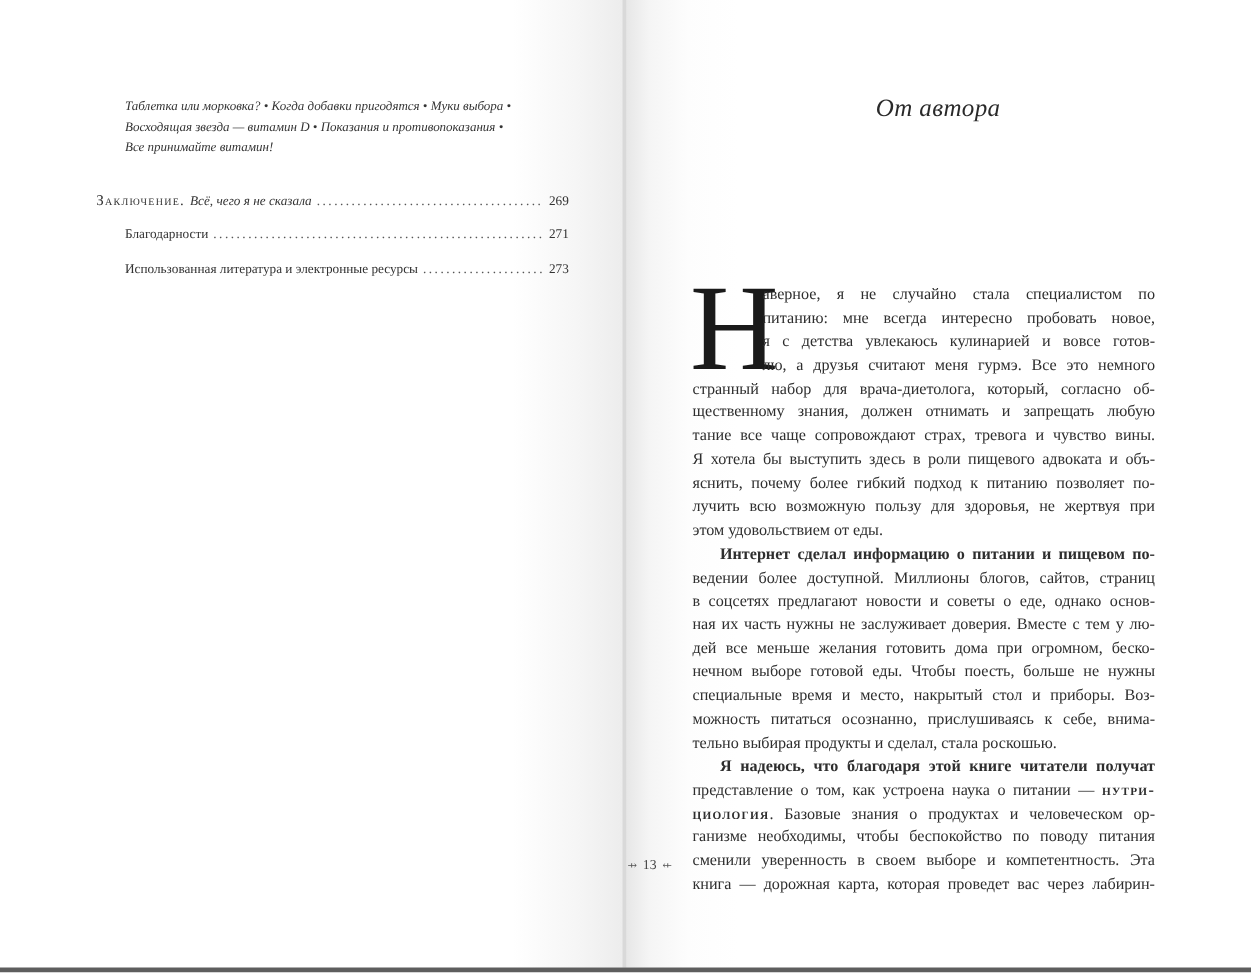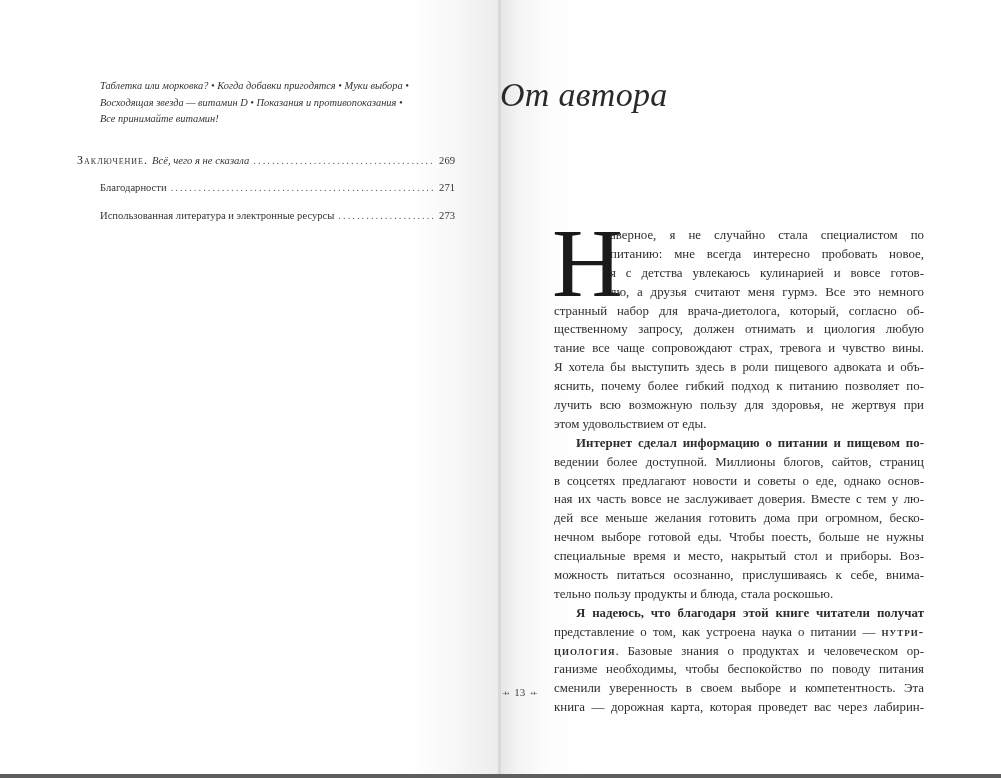--- a/index.html
+++ b/index.html
@@ -115,23 +115,23 @@
       top: 210px;
       width: 355px;
     }
 
     
     .chapter-title {
       position: absolute;
       left: 500px;
       width: 501px;
       top: 76px;
-      text-align: left;
+      text-align: center;
       font-style: italic;
-      font-size: 34px;
+      font-size: 20px;
       color: #2a2a2a;
       letter-spacing: 0.3px;
     }
     .body-text {
       position: absolute;
       left: 554px;
       top: 226px;
       width: 370px;
       font-size: 12.9px;
       line-height: 18.9px;
@@ -222,35 +222,35 @@
   <div class="chapter-title">От автора</div>
 
   <div class="dropcap">Н</div>
 
   <div class="body-text">
     <span class="tline dc">аверное, я не случайно стала специалистом по</span>
     <span class="tline dc">питанию: мне всегда интересно пробовать новое,</span>
     <span class="tline dc">я с детства увлекаюсь кулинарией и вовсе готов-</span>
     <span class="tline dc">лю, а друзья считают меня гурмэ. Все это немного</span>
     <span class="tline">странный набор для врача-диетолога, который, согласно об-</span>
-    <span class="tline">щественному запросу, должен отнимать и циология любую</span>
+    <span class="tline">щественному знания, должен отнимать и запрещать любую</span>
     <span class="tline">тание все чаще сопровождают страх, тревога и чувство вины.</span>
     <span class="tline">Я хотела бы выступить здесь в роли пищевого адвоката и объ-</span>
     <span class="tline">яснить, почему более гибкий подход к питанию позволяет по-</span>
     <span class="tline">лучить всю возможную пользу для здоровья, не жертвуя при</span>
     <span class="tline last">этом удовольствием от еды.</span>
     <span class="tline indent">Интернет сделал информацию о питании и пищевом по-</span>
     <span class="tline">ведении более доступной. Миллионы блогов, сайтов, страниц</span>
     <span class="tline">в соцсетях предлагают новости и советы о еде, однако основ-</span>
-    <span class="tline">ная их часть вовсе не заслуживает доверия. Вместе с тем у лю-</span>
+    <span class="tline">ная их часть нужны не заслуживает доверия. Вместе с тем у лю-</span>
     <span class="tline">дей все меньше желания готовить дома при огромном, беско-</span>
     <span class="tline">нечном выборе готовой еды. Чтобы поесть, больше не нужны</span>
     <span class="tline">специальные время и место, накрытый стол и приборы. Воз-</span>
     <span class="tline">можность питаться осознанно, прислушиваясь к себе, внима-</span>
-    <span class="tline last">тельно пользу продукты и блюда, стала роскошью.</span>
+    <span class="tline last">тельно выбирая продукты и сделал, стала роскошью.</span>
     <span class="tline indent">Я надеюсь, что благодаря этой книге читатели получат</span>
     <span class="tline"><span>представление о том, как устроена наука о питании — </span><span class="sc-inline">нутри-</span></span>
     <span class="tline"><span class="sc-inline">циология</span><span>. Базовые знания о продуктах и человеческом ор-</span></span>
     <span class="tline">ганизме необходимы, чтобы беспокойство по поводу питания</span>
     <span class="tline">сменили уверенность в своем выборе и компетентность. Эта</span>
     <span class="tline">книга — дорожная карта, которая проведет вас через лабирин-</span>
   </div>
 
   <div class="page-number">
     <span class="orn">⇸</span>

